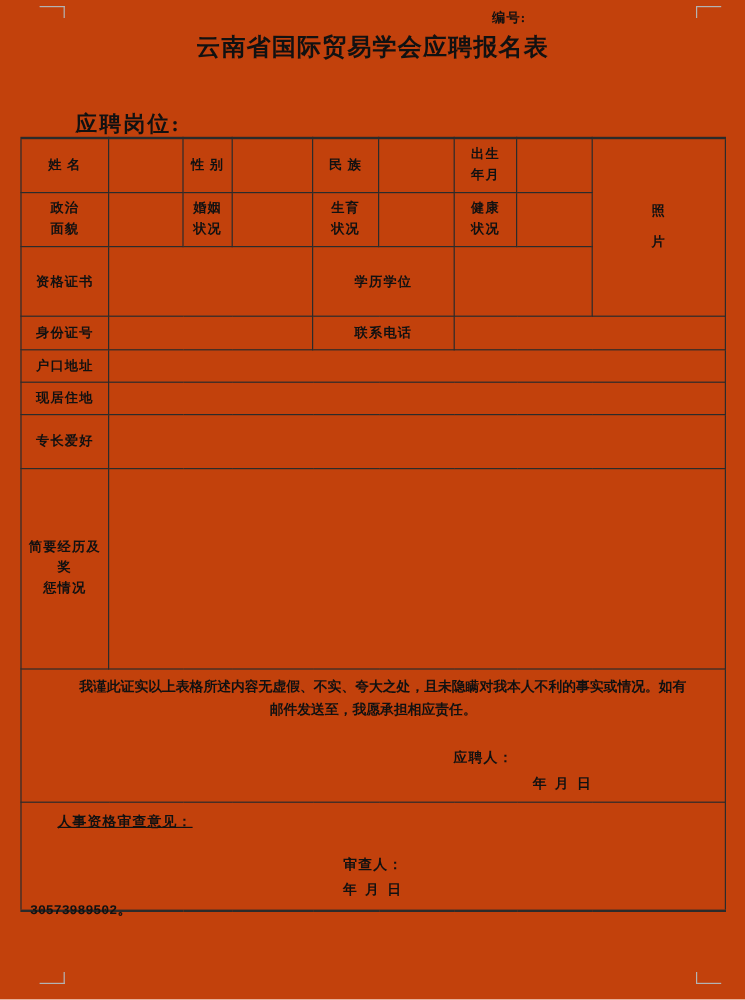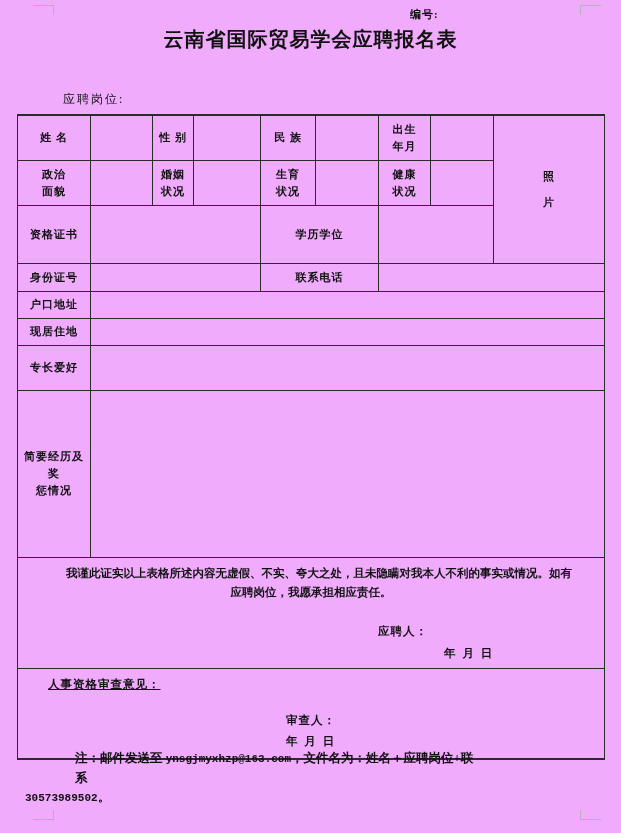--- a/index.html
+++ b/index.html
@@ -1,30 +1,30 @@
 <!DOCTYPE html>
 <html><head>
 <meta charset="utf-8">
 <style>
   html,body{margin:0;padding:0;background:#ffffff;}
   .page{
-    position:relative;width:621px;height:833px;background:#f0abfc;
+    position:relative;width:621px;height:833px;background:#c2410c;
     font-family:"Liberation Serif","DejaVu Serif",serif;color:#111;
     overflow:hidden;
   }
   .mark{position:absolute;width:20px;height:9px;}
   .mark.tl{left:33px;top:5px;border-top:1px solid #b3b3b3;border-right:1px solid #b3b3b3;}
   .mark.tr{left:580px;top:5px;border-top:1px solid #b3b3b3;border-left:1px solid #b3b3b3;}
   .mark.bl{left:33px;top:810px;border-bottom:1px solid #b3b3b3;border-right:1px solid #b3b3b3;}
   .mark.br{left:580px;top:810px;border-bottom:1px solid #b3b3b3;border-left:1px solid #b3b3b3;}
 
   .num{position:absolute;top:7px;left:410px;font-size:11px;font-weight:bold;letter-spacing:1px;}
   .title{position:absolute;top:26px;left:0;width:621px;text-align:center;
          font-size:20px;font-weight:bold;letter-spacing:1px;}
-  .pos{position:absolute;top:91px;left:63px;font-size:12px;font-weight:normal;letter-spacing:2px;}
+  .pos{position:absolute;top:91px;left:63px;font-size:18px;font-weight:bold;letter-spacing:2px;}
 
   table.form{
     position:absolute;top:114px;left:17px;width:587px;
     border-collapse:collapse;table-layout:fixed;
     border:1px solid #2b2b2b;border-top-width:2px;border-bottom-width:2px;
   }
   table.form td{
     border:1px solid #2b2b2b;font-size:11px;text-align:center;
     vertical-align:middle;padding:2px;overflow:hidden;
   }
@@ -131,35 +131,34 @@
     </tr>
     <tr class="r8">
       <td class="lab pre">简要经历及奖
 惩情况</td>
       <td class="val" colspan="8"></td>
     </tr>
     <tr class="r9">
       <td class="big" colspan="9">
         <div class="declwrap">
           <div class="dline d1">我谨此证实以上表格所述内容无虚假、不实、夸大之处，且未隐瞒对我本人不利的事实或情况。如有</div>
-          <div class="dline">应聘岗位，我愿承担相应责任。</div>
+          <div class="dline">邮件发送至，我愿承担相应责任。</div>
           <div class="signer">应聘人：</div>
           <div class="sdate">年 月 日</div>
         </div>
       </td>
     </tr>
     <tr class="r10">
       <td class="big" colspan="9">
         <div class="revwrap">
           <div class="rtitle">人事资格审查意见：</div>
           <div class="rsigner">审查人：</div>
           <div class="rdate">年 月 日</div>
         </div>
       </td>
     </tr>
   </tbody>
     </table>
 
   <div class="note">
-    <div class="nline n1"><span>注：邮件发送至 </span><span class="mono">ynsgjmyxhzp@163.com</span><span>，文件名为：姓名＋应聘岗位+联系</span></div>
     <div class="nline"><span class="mono">30573989502</span><span>。</span></div>
   </div>
 </div>
 
 </body></html>

